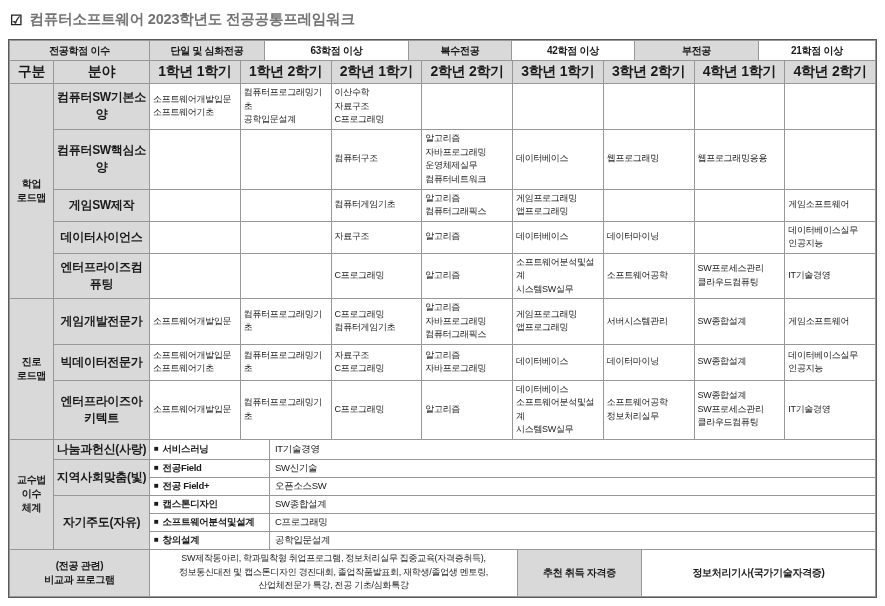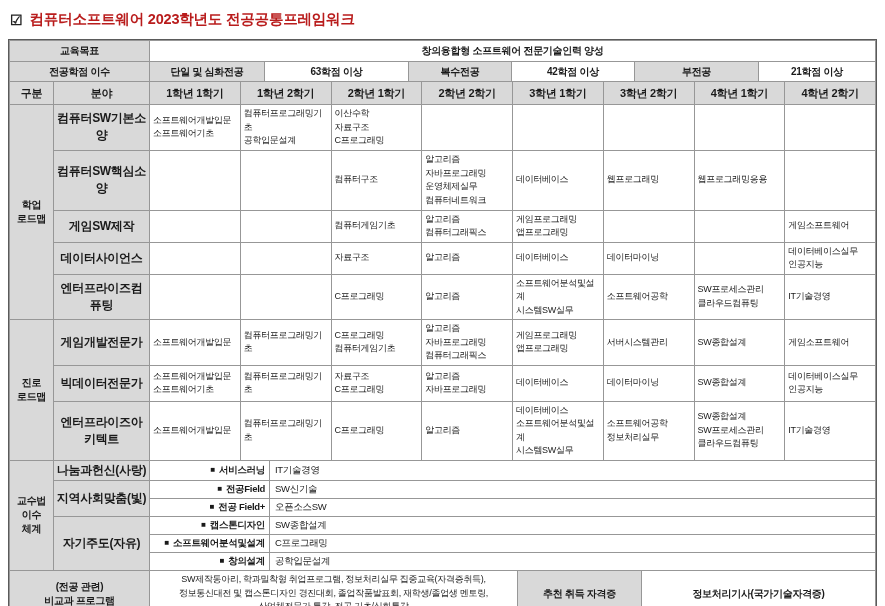--- a/index.html
+++ b/index.html
@@ -1,37 +1,37 @@
 <!DOCTYPE html>
 <html><head>
 <meta charset="utf-8">
 <style>
   * { margin:0; padding:0; box-sizing:border-box; }
   html,body { background:#ffffff; width:885px; }
   body { font-family:"Liberation Sans", sans-serif; color:#1a1a1a; }
   .page { width:885px; height:606px; background:#fff; padding:8px 8px 0 8px; }
   .title-row { display:flex; align-items:center; gap:7px; margin:2px 0 10px 2px; }
   .title-row .chk { font-size:14px; font-weight:bold; color:#222; }
-  .title-row h1 { font-size:14.5px; font-weight:bold; letter-spacing:-0.2px; color:#b91c1c; }
+  .title-row h1 { font-size:14.5px; font-weight:bold; letter-spacing:-0.2px; color:#737373; }
 
   .frame { width:869px; border:1px solid #5a5a5a; }
   table { border-collapse:collapse; table-layout:fixed; width:100%; }
   table + table { margin-top:-1px; }
   td { border:1px solid #979797; vertical-align:middle; white-space:pre-line; overflow:hidden; }
 
   
   .g { background:#d9d9d9; font-weight:bold; text-align:center; font-size:10px; letter-spacing:-0.3px; padding:1px 2px; }
   
   .v { background:#fff; font-weight:bold; text-align:center; font-size:10px; letter-spacing:-0.3px; padding:1px 2px; }
   
   .c { background:#fff; font-size:9px; line-height:1.5; text-align:left; padding:2px 3px; letter-spacing:-0.3px; }
   .field { font-size:12px; }
-  .colhead { font-size:11px; }
+  .colhead { font-size:14px; }
   .group { font-size:10px; line-height:1.4;margin-left:32px; }
-  .method { background:#fff; font-weight:bold; text-align:right; font-size:9.5px; letter-spacing:-0.3px; padding:1px 4px; }
+  .method { background:#fff; font-weight:bold; text-align:left; font-size:9.5px; letter-spacing:-0.3px; padding:1px 4px; }
   .method .bullet { font-size:8px; margin-right:4px; position:relative; top:-1px; }
   .pcourse { background:#fff; font-size:9.5px; text-align:left; padding:1px 5px; letter-spacing:-0.3px; }
   .center { text-align:center; }
 
   
   .hr1 { height:21px; } .hr2 { height:20px; } .hr3 { height:18px; } .hr4 { height:23px; }
   .rA { height:45px; } .rB { height:60px; } .rC { height:31px; } .rD { height:29px;margin-left:20px; }
   .rE { height:30px; } .rF { height:44px; } .rG { height:36px; } .rH { height:45px; }
   .rp { height:18px; }
   .rX { height:47px; }
@@ -41,32 +41,20 @@
 
 <div class="page">
 
   <div class="title-row">
     <span class="chk">☑</span>
     <h1>컴퓨터소프트웨어 2023학년도 전공공통프레임워크</h1>
   </div>
 
   <div class="frame">
 
-    <table>
-      <colgroup>
-          <col style="width:140px">
-          <col>
-        </colgroup>
-      <tbody>
-          <tr class="hr1">
-        <td class="g">교육목표</td>
-        <td class="v">창의융합형 소프트웨어 전문기술인력 양성</td>
-      </tr>
-    </tbody>
-      </table>
 
     <table>
       <colgroup>
           <col style="width:140px">
           <col style="width:115px">
           <col style="width:144px">
           <col style="width:103px">
           <col style="width:123px">
           <col style="width:124px">
           <col>

